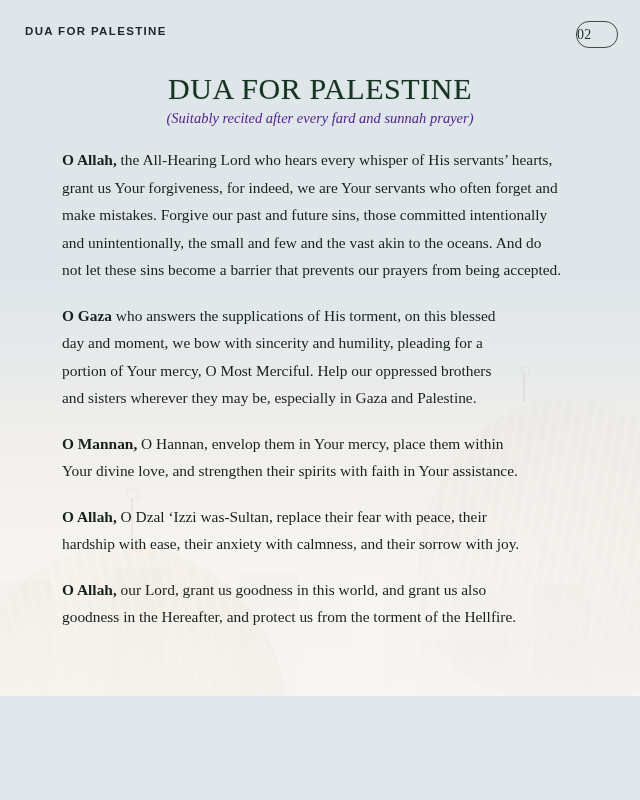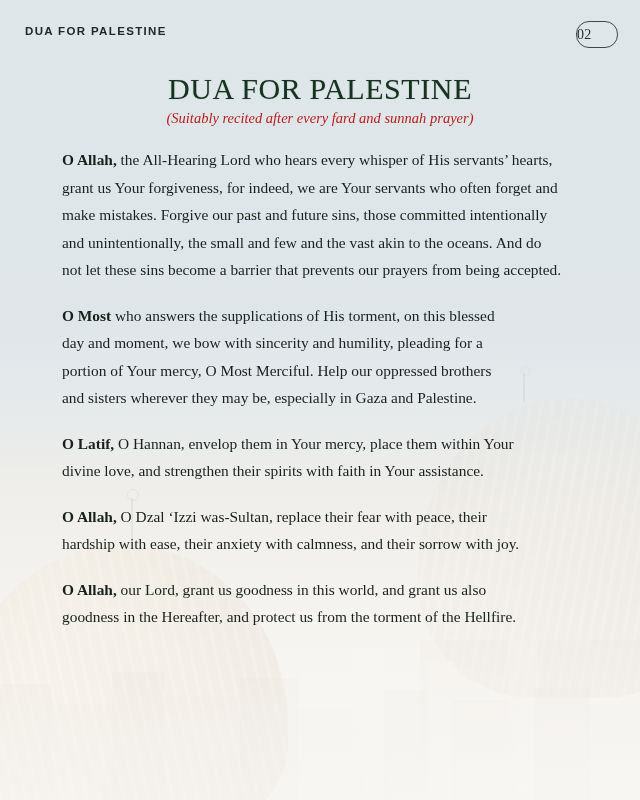--- a/index.html
+++ b/index.html
@@ -6,21 +6,21 @@
   * { margin:0; padding:0; box-sizing:border-box; }
 
   html, body {
     width:640px; height:800px;
     overflow:hidden;
     background:#dfe7ea;
   }
 
   .page {
     position:relative;
-    width:640px; height:800px;
+    width:640px; height:696px;
     overflow:hidden;
     font-family:"Liberation Serif", "DejaVu Serif", serif;
     padding-left:44px;
   }
 
   
   .bg-layer { position:absolute; inset:0; overflow:hidden; }
 
   .bg-sky {
     position:absolute; inset:0;
@@ -180,21 +180,21 @@
     font-size:30px; font-weight:400;
     letter-spacing:.6px;
     color:#16331f;
     text-shadow:0 0 1px rgba(22,51,31,.35);
   }
   .subtitle {
     position:absolute; left:0; top:110px; width:640px;
     text-align:center;
     font-style:italic;
     font-size:14.5px;
-    color:#b91c1c;
+    color:#4c1d95;
   }
 
   .body-copy {
     position:absolute;
     left:62px; top:146px;
     width:516px;
   }
   .para {
     text-align:left;
     font-size:15.4px;
@@ -254,24 +254,24 @@
 
     <h1 class="title">DUA FOR PALESTINE</h1>
 
     <div class="subtitle">(Suitably recited after every fard and sunnah prayer)</div>
 
     <div class="body-copy">
       <p class="para">
         <b>O Allah,</b><span> the All-Hearing Lord who hears every whisper of His servants’ hearts, grant us Your forgiveness, for indeed, we are Your servants who often forget and make mistakes. Forgive our past and future sins, those committed intentionally and unintentionally, the small and few and the vast akin to the oceans. And do not let these sins become a barrier that prevents our prayers from being accepted.</span>
       </p>
       <p class="para">
-        <b>O Most</b><span> who answers the supplications of His torment, on this blessed day and moment, we bow with sincerity and humility, pleading for a portion of Your mercy, O Most Merciful. Help our oppressed brothers and sisters wherever they may be, especially in Gaza and Palestine.</span>
-      </p>
-      <p class="para">
-        <b>O Latif,</b><span> O Hannan, envelop them in Your mercy, place them within Your divine love, and strengthen their spirits with faith in Your assistance.</span>
+        <b>O Gaza</b><span> who answers the supplications of His torment, on this blessed day and moment, we bow with sincerity and humility, pleading for a portion of Your mercy, O Most Merciful. Help our oppressed brothers and sisters wherever they may be, especially in Gaza and Palestine.</span>
+      </p>
+      <p class="para">
+        <b>O Mannan,</b><span> O Hannan, envelop them in Your mercy, place them within Your divine love, and strengthen their spirits with faith in Your assistance.</span>
       </p>
       <p class="para">
         <b>O Allah,</b><span> O Dzal ‘Izzi was-Sultan, replace their fear with peace, their hardship with ease, their anxiety with calmness, and their sorrow with joy.</span>
       </p>
       <p class="para">
         <b>O Allah,</b><span> our Lord, grant us goodness in this world, and grant us also goodness in the Hereafter, and protect us from the torment of the Hellfire.</span>
       </p>
     </div>
 
   </div>

